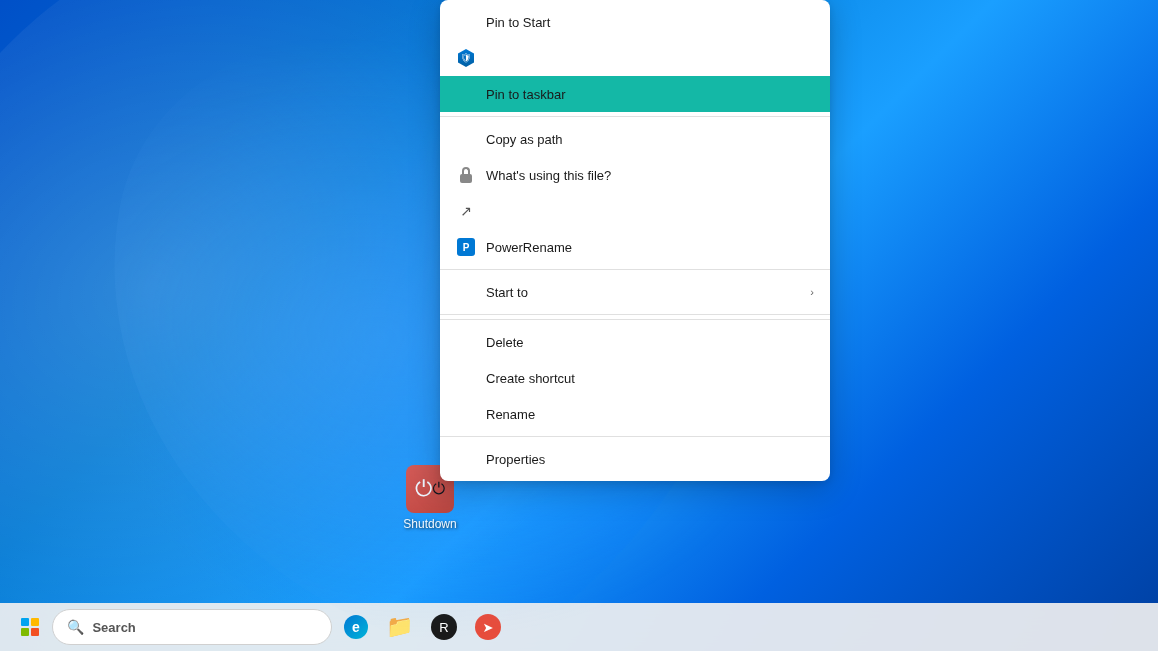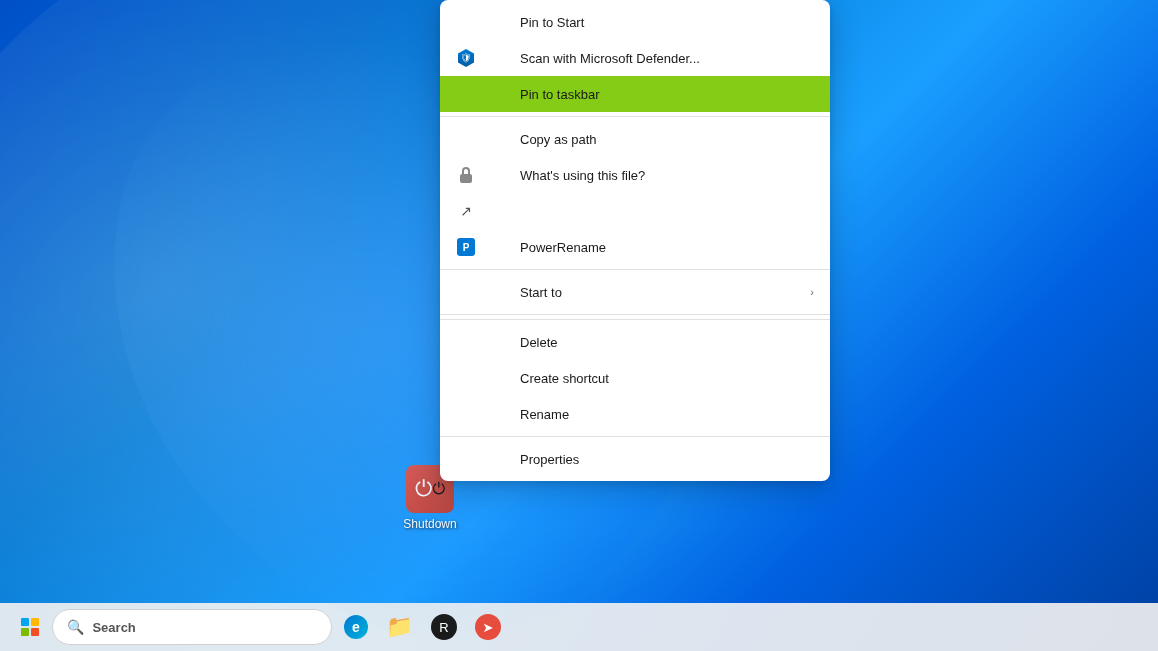--- a/index.html
+++ b/index.html
@@ -116,40 +116,39 @@
       display: flex;
       align-items: center;
       padding: 6px 16px;
       font-size: 13px;
       color: #1a1a1a;
       cursor: pointer;
       min-height: 36px;
       position: relative;
     }
     .menu-item.highlighted {
-      background: #84cc16;
+      background: #14b8a6;
     }
 
     .menu-icon {
       width: 20px;
       height: 20px;
       margin-right: 10px;
       display: flex;
       align-items: center;
       justify-content: center;
       font-size: 14px;
       flex-shrink: 0;
     }
     .menu-icon.empty {
       visibility: hidden;
     }
 
     .menu-text {
       flex: 1;
-      margin-left: 34px;
     }
 
     .menu-arrow {
       font-size: 11px;
       color: #666;
     }
 
     .menu-separator {
       height: 1px;
       background: #e0e0e0;
@@ -336,21 +335,20 @@
 
     <div class="menu-item">
       <span class="menu-icon empty">📌</span>
       <span class="menu-text">Pin to Start</span>
     </div>
 
     <div class="menu-item">
       <span class="menu-icon">
         <div class="defender-shield">🛡</div>
       </span>
-      <span class="menu-text">Scan with Microsoft Defender...</span>
     </div>
 
     <div class="menu-item highlighted">
       <span class="menu-icon empty"></span>
       <span class="menu-text">Pin to taskbar</span>
     </div>
 
     <div class="menu-separator"></div>
 
     <div class="menu-item">

